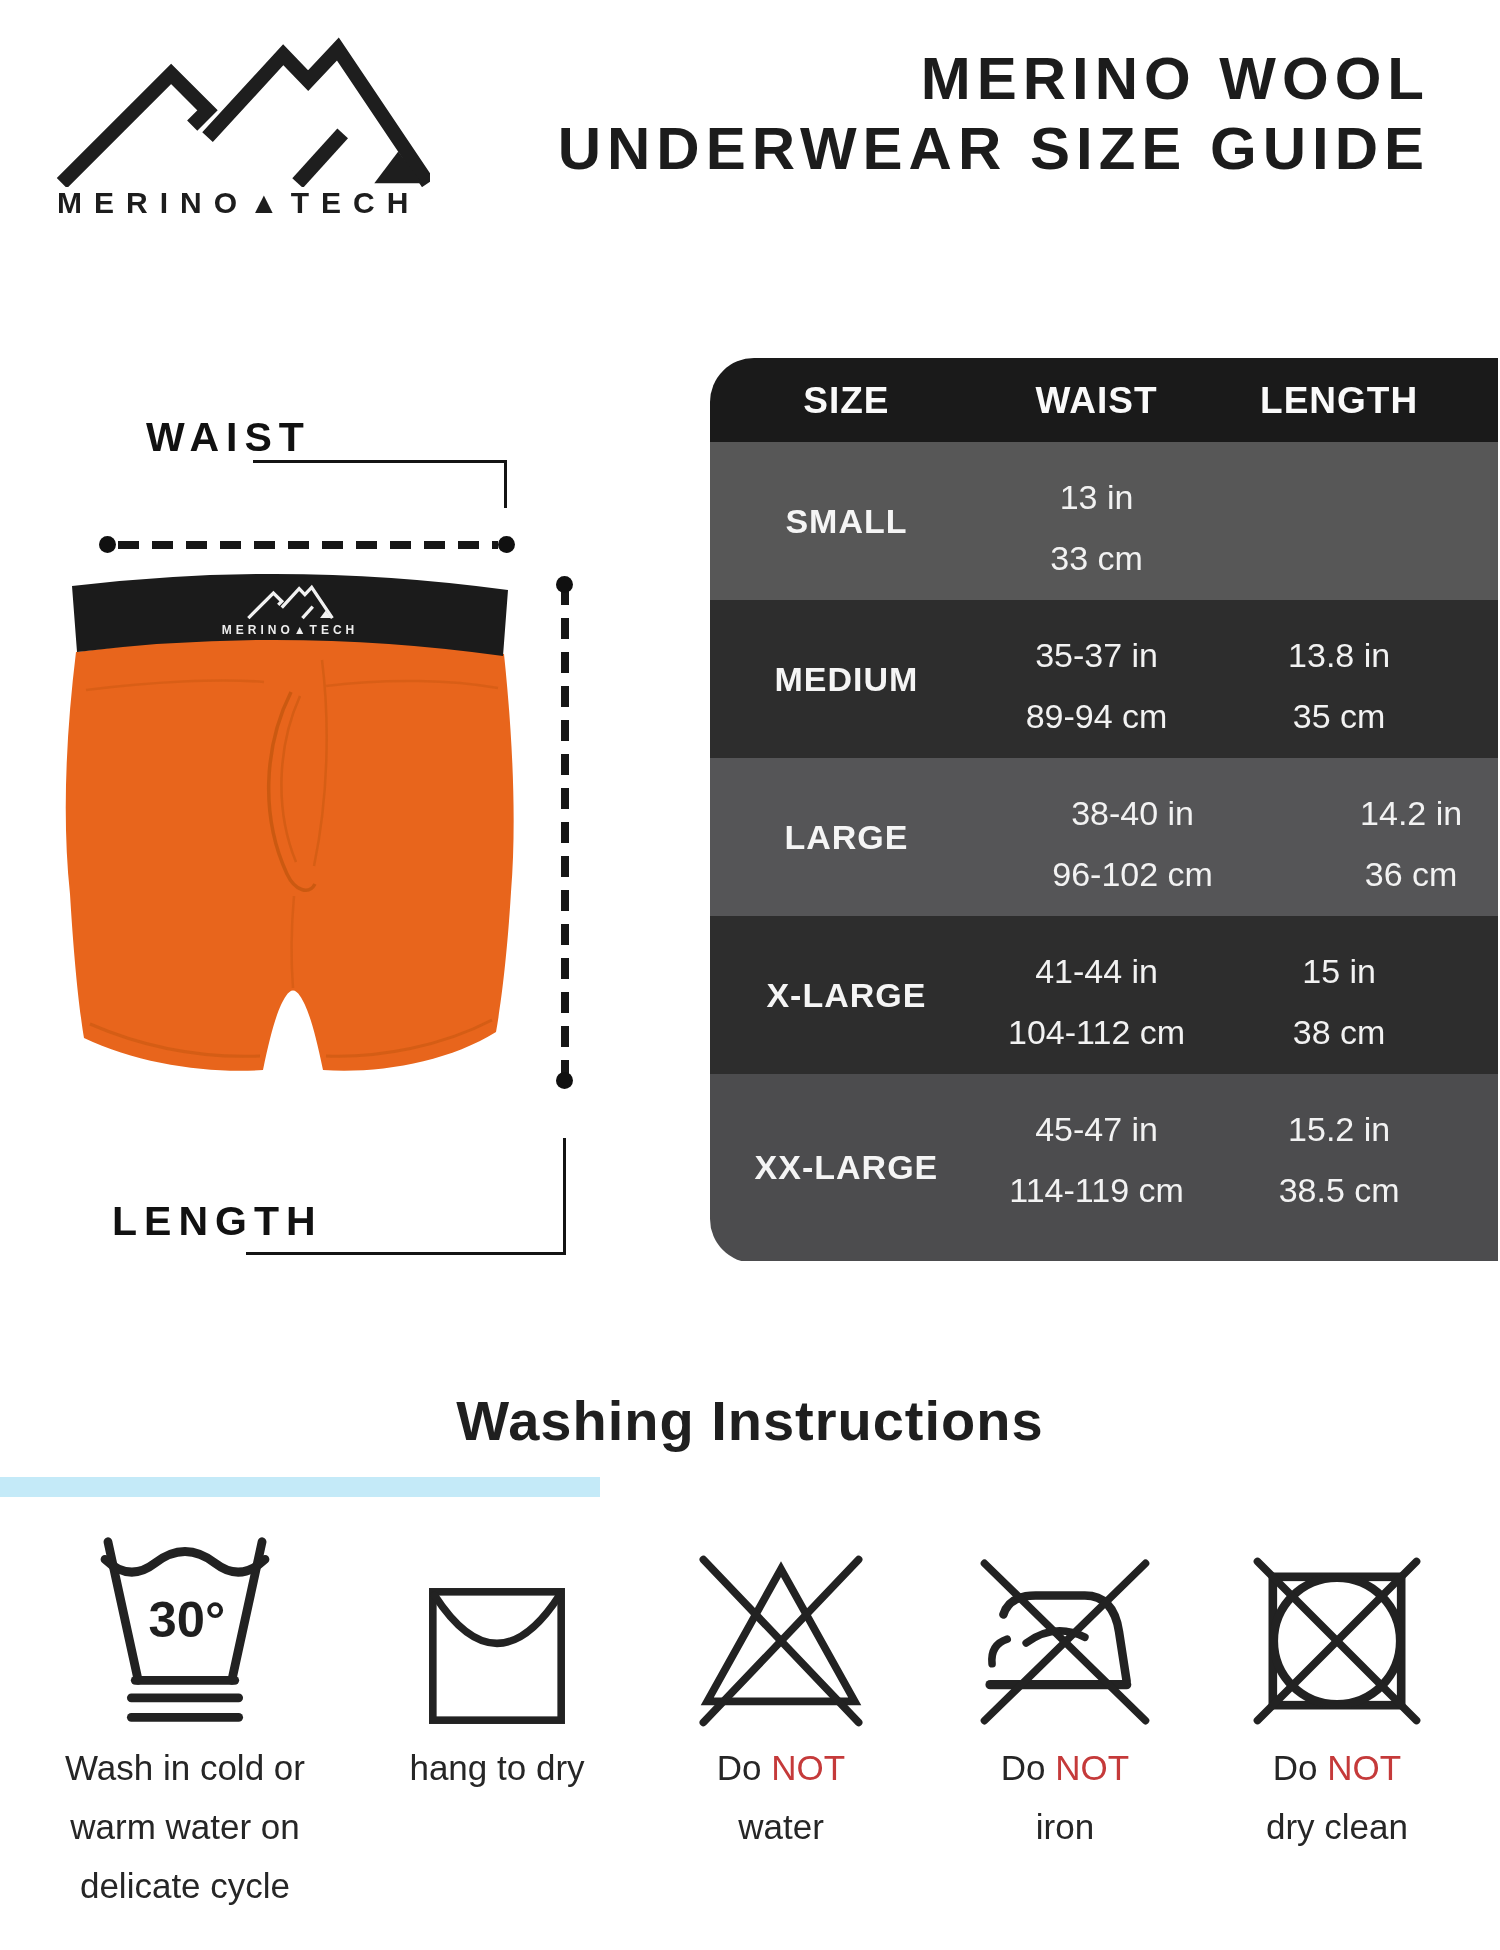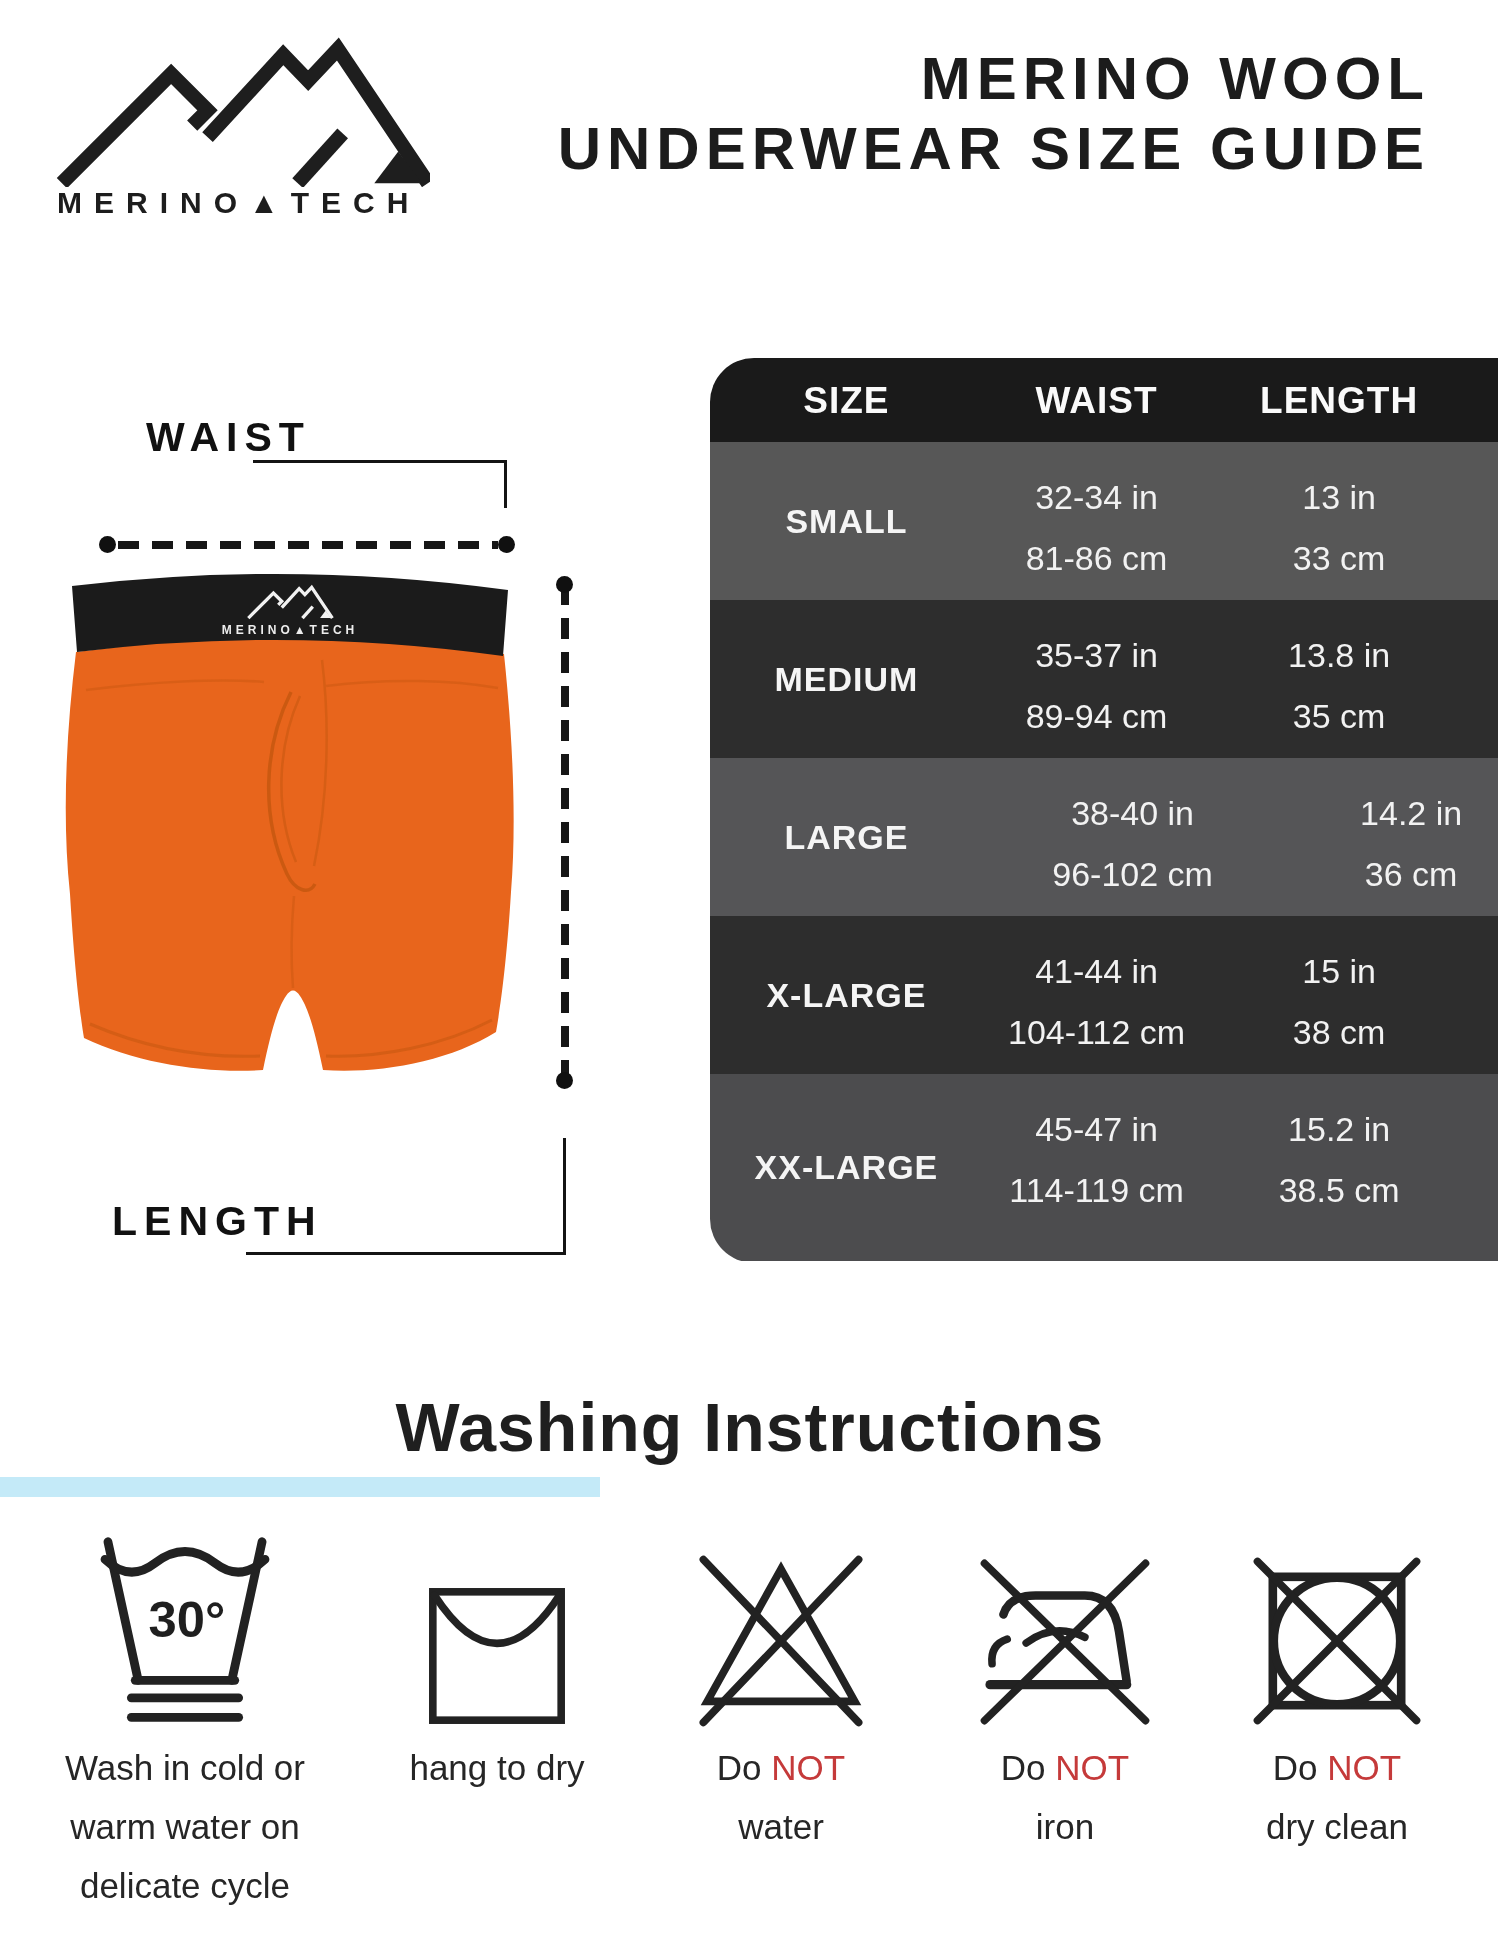--- a/index.html
+++ b/index.html
@@ -37,21 +37,21 @@
   .row-light1{background:#575757;}
   .row-dark{background:#2D2D2D;}
   .row-light2{background:#555557;gap:36px;}
   .row-last{background:#4C4C4E;}
   .size-cell{display:flex;align-items:center;justify-content:center;font-size:34px;font-weight:bold;
              color:#F5F5F5;letter-spacing:1px;}
   .val-cell{padding-top:25px;line-height:61px;font-size:34px;color:#F2F2F2;text-align:center;}
 
   
   .washing-heading{position:absolute;left:0;top:1388px;width:1500px;text-align:center;
-                   font-size:68px;font-weight:bold;letter-spacing:1px;color:#1f1f1f;}
+                   font-size:56px;font-weight:bold;letter-spacing:1px;color:#1f1f1f;}
   .accent-bar{position:absolute;left:0;top:1477px;width:600px;height:20px;background:#C4EAF8;}
   .wash-col{position:absolute;top:1540px;width:330px;text-align:center;}
   .wash-col .icon-box{height:192px;display:flex;align-items:flex-end;justify-content:center;}
   .wash-caption{margin-top:6px;font-size:35px;line-height:59px;color:#262626;}
   .red{color:#C53A3A;}
   .c1{left:20px;} .c2{left:332px;} .c3{left:616px;} .c4{left:900px;} .c5{left:1172px;}
   svg .ln{stroke:#222;fill:none;stroke-linecap:round;}
 </style>
 </head>
 <body>
@@ -117,24 +117,20 @@
   <div class="size-table">
     <div class="trow thead">
       <div class="th">SIZE</div>
       <div class="th">WAIST</div>
       <div class="th">LENGTH</div>
     </div>
 
     <div class="trow tbody-row row-light1">
       <div class="size-cell">SMALL</div>
       <div class="val-cell">
-        <div>32-34 in</div>
-        <div>81-86 cm</div>
-      </div>
-      <div class="val-cell">
         <div>13 in</div>
         <div>33 cm</div>
       </div>
     </div>
 
     <div class="trow tbody-row row-dark">
       <div class="size-cell">MEDIUM</div>
       <div class="val-cell">
         <div>35-37 in</div>
         <div>89-94 cm</div>

